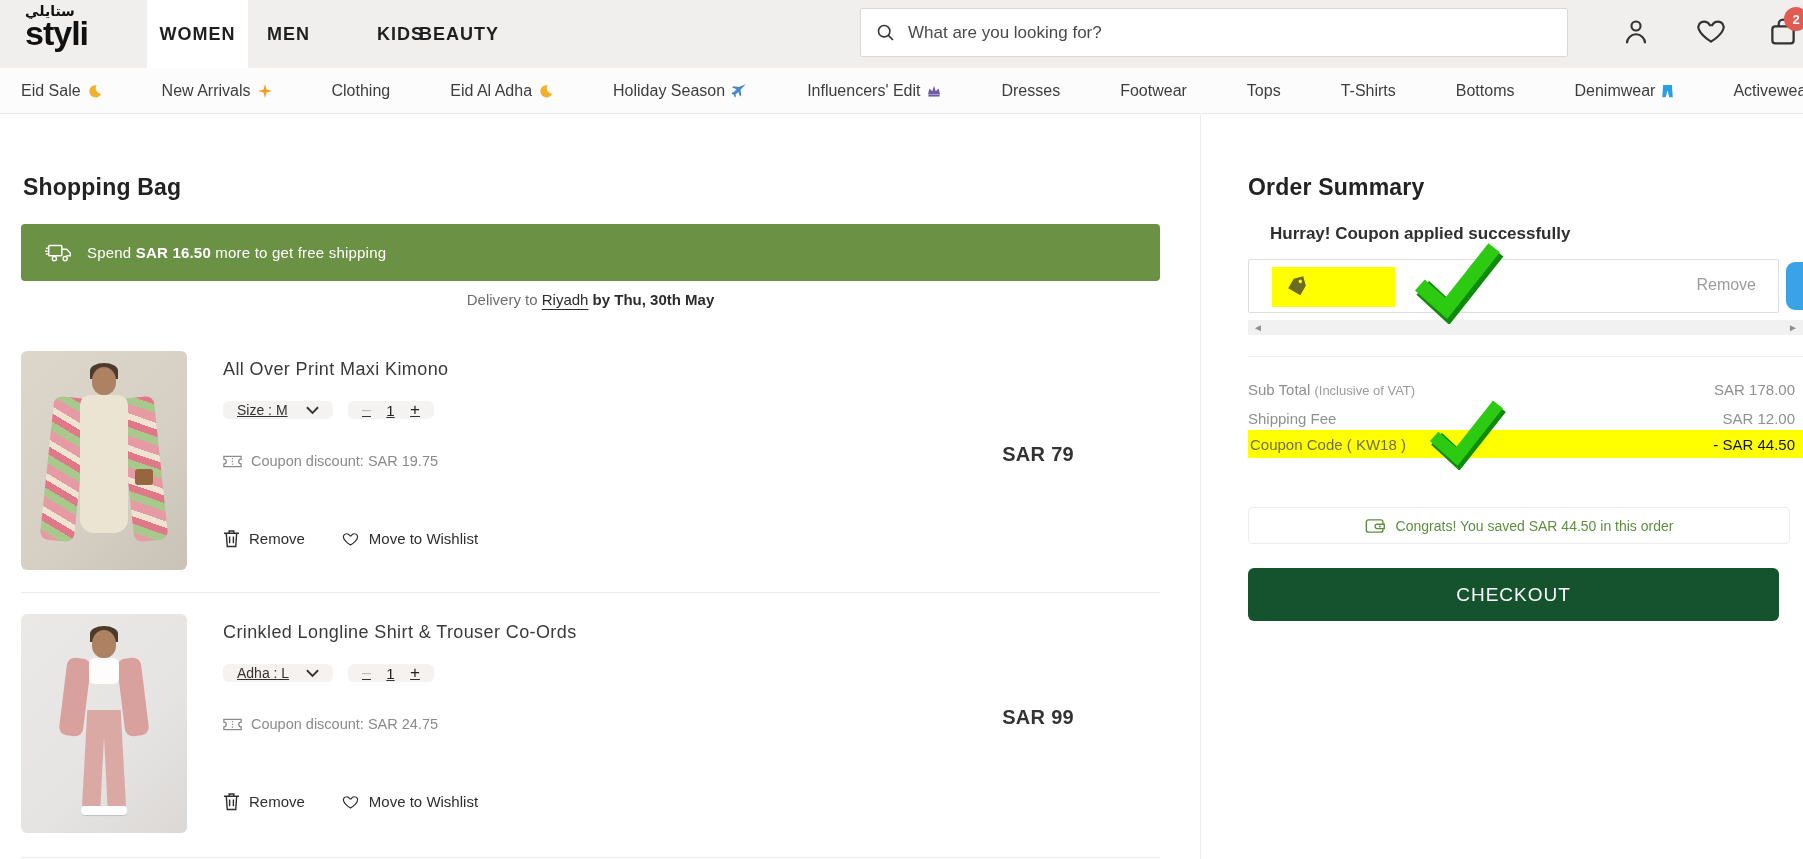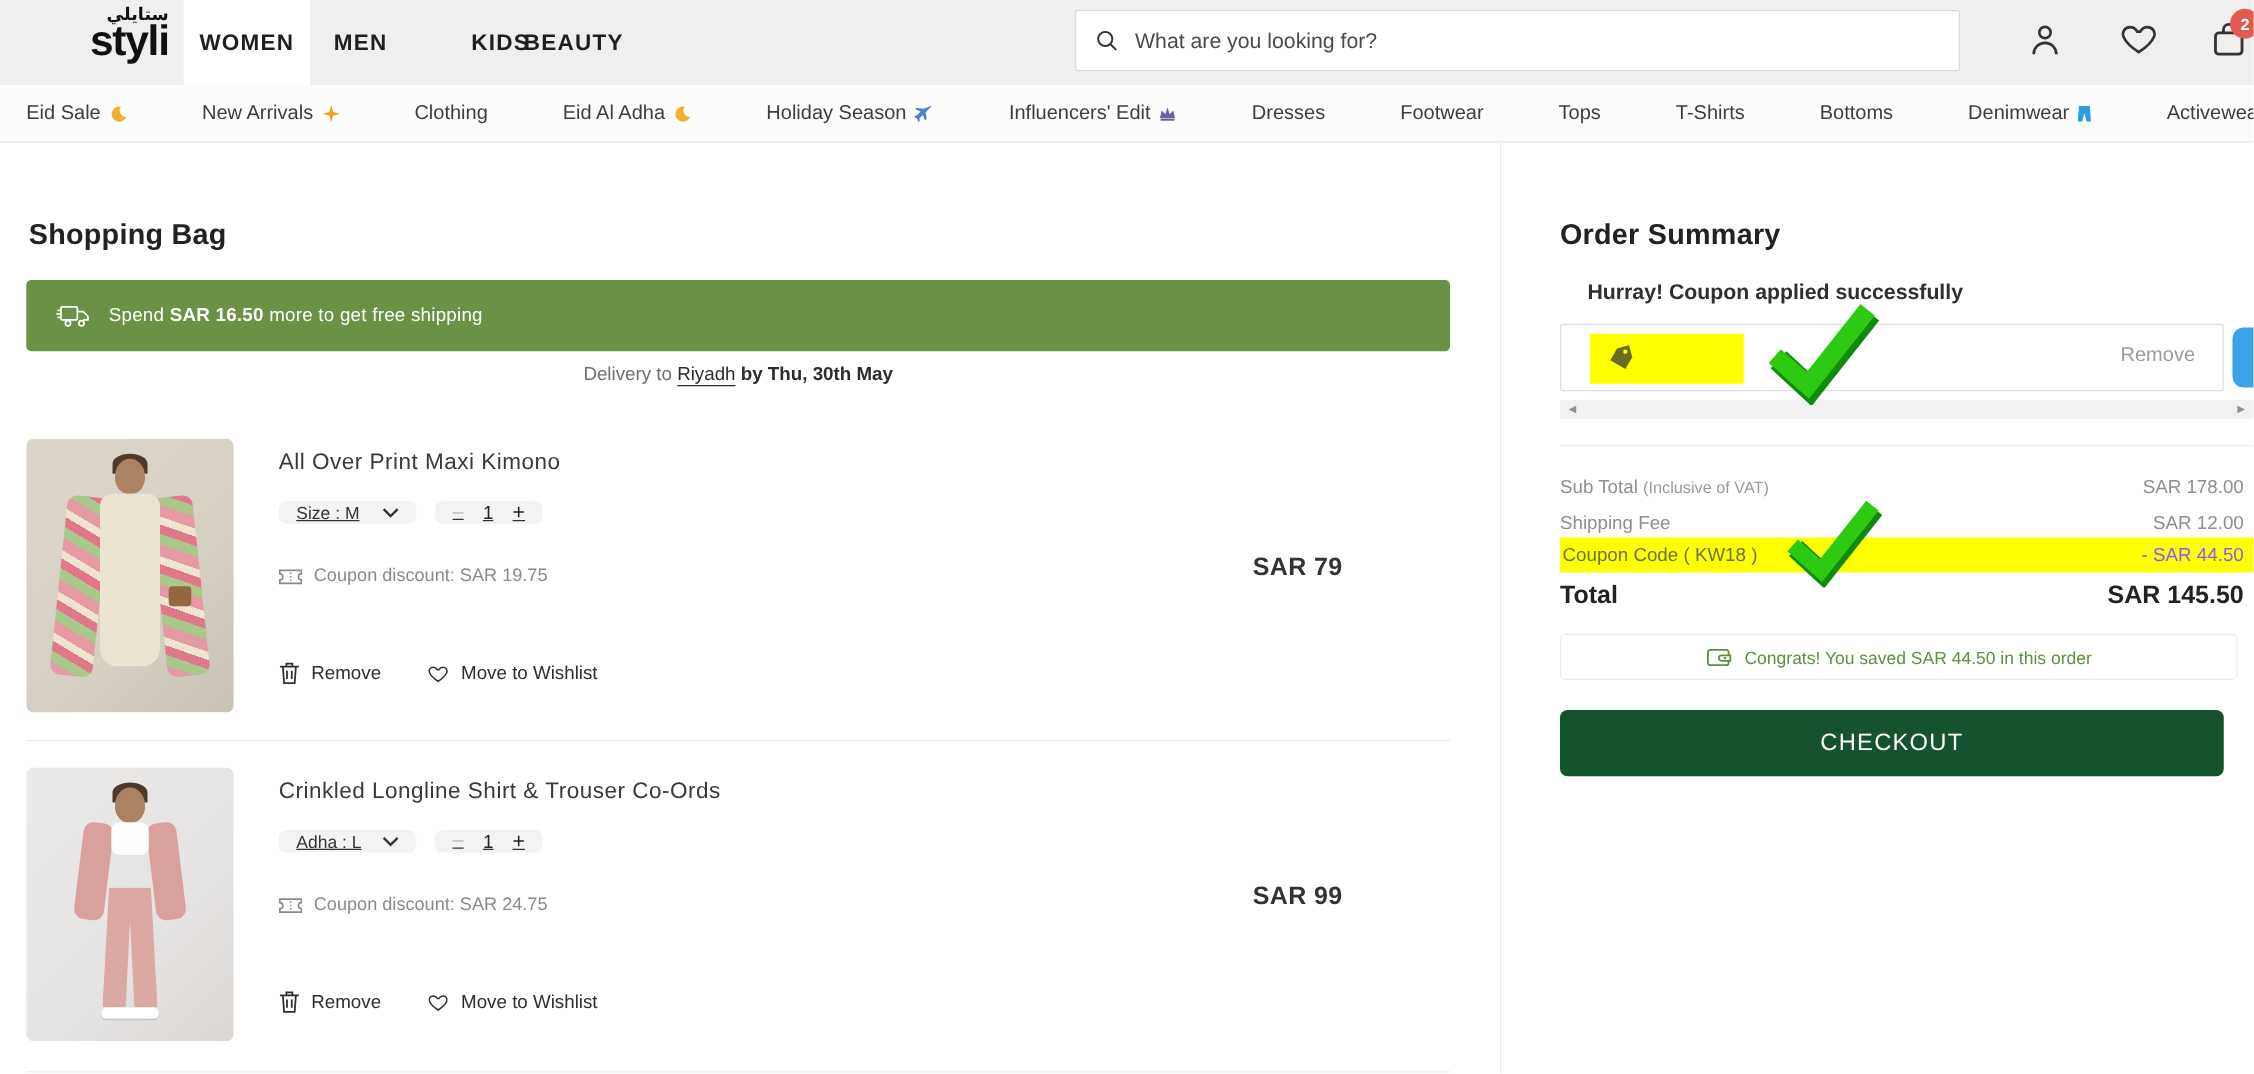--- a/index.html
+++ b/index.html
@@ -2,21 +2,21 @@
 <html><head>
 <meta charset="utf-8">
 <style>
   * { margin:0; padding:0; box-sizing:border-box; }
   html,body { background:#fff; }
   body { font-family:"Liberation Sans","DejaVu Sans",sans-serif; color:#2e2e2e; }
   #canvas { position:relative; width:1803px; height:859px; overflow:hidden; background:#fff; }
 
   
   .topbar { position:absolute; left:0; top:0; width:1803px; height:68px; background:#f0efee; }
-  .logo { position:absolute; left:25px; top:4px; width:110px; text-align:right; line-height:1; }
+  .logo { position:absolute; left:25px; top:4px; width:110px; text-align:left; line-height:1; }
   .logo .ar { font-size:14px; font-weight:bold; color:#111; display:block; }
   .logo .en { font-size:34px; font-weight:bold; letter-spacing:-1px; color:#111; display:block; margin-top:-2px; }
   .tab-women { position:absolute; left:147px; top:0; width:101px; height:68px; background:#fff;
                display:flex; align-items:center; justify-content:center; }
   .ptab { font-size:18px; font-weight:700; letter-spacing:1px; color:#1f1f1f; cursor:pointer; }
   .ptab.men    { position:absolute; left:267px; top:24px; }
   .ptab.kids   { position:absolute; left:337px; top:24px;margin-left:40px; }
   .ptab.beauty { position:absolute; left:419px; top:24px; }
 
   .search { position:absolute; left:860px; top:8px; width:708px; height:49px; background:#fff;
@@ -120,21 +120,21 @@
              font-size:10px; color:#8f8f8f; cursor:pointer; }
   .sumdiv { position:absolute; left:1248px; top:356px; width:555px; height:1px; background:#ededed; }
 
   .srow { position:absolute; left:1248px; width:555px; height:22px; display:flex;
           align-items:center; justify-content:space-between; font-size:15px; color:#8f8f8f; }
   .srow .note { font-size:13px; color:#9b9b9b; }
   .srow .val { padding-right:8px; }
   .srow.r1 { top:378px; }
   .srow.r2 { top:407px; }
   .srow.ylwrow { top:430px; height:28px; background:#ffff00; color:#70704a; padding-left:2px; }
-  .srow.ylwrow .val { color:#8b5cf6; }
+  .srow.ylwrow .val { color:#0f172a; }
   .total-row { position:absolute; left:1248px; top:465px; width:555px; display:flex;
                justify-content:space-between; font-size:20px; font-weight:700; color:#222; }
   .total-row .val { padding-right:8px; }
 
   .congrats { position:absolute; left:1248px; top:507px; width:542px; height:37px; border:1px solid #ececec;
               border-radius:4px; display:flex; align-items:center; justify-content:center; gap:10px;
               font-size:14px; color:#5d8f3f; background:#fff; }
   .checkout { position:absolute; left:1248px; top:568px; width:531px; height:53px; background:#14532d;
               border:none; border-radius:6px; color:#fff; font-size:19px; font-weight:400;
               letter-spacing:1px; cursor:pointer; font-family:inherit; }
@@ -419,24 +419,20 @@
     <span class="val">- SAR 44.50</span>
   </div>
 
   <div class="check-small">
     <svg width="84" height="74" viewBox="0 0 100 88">
         <polyline points="15,51 41,75 90,13" fill="none" stroke="#0f8a0a" stroke-width="19"></polyline>
         <polyline points="12,48 39,72 88,10" fill="none" stroke="#2ccb12" stroke-width="15"></polyline>
       </svg>
   </div>
 
-  <div class="total-row">
-    <span>Total</span>
-    <span class="val">SAR 145.50</span>
-  </div>
 
   <div class="congrats">
     <svg width="21" height="18" viewBox="0 0 24 20" fill="none" stroke="#5d8f3f" stroke-width="1.6">
         <rect x="1.5" y="3" width="19" height="14" rx="2.5"></rect>
         <path d="M14 8h8v5h-8a2.5 2.5 0 0 1 0-5z" fill="#fff"></path>
         <circle cx="17" cy="10.5" r="1.1" fill="#5d8f3f" stroke="none"></circle>
       </svg>
     <span>Congrats! You saved SAR 44.50 in this order</span>
   </div>
 

